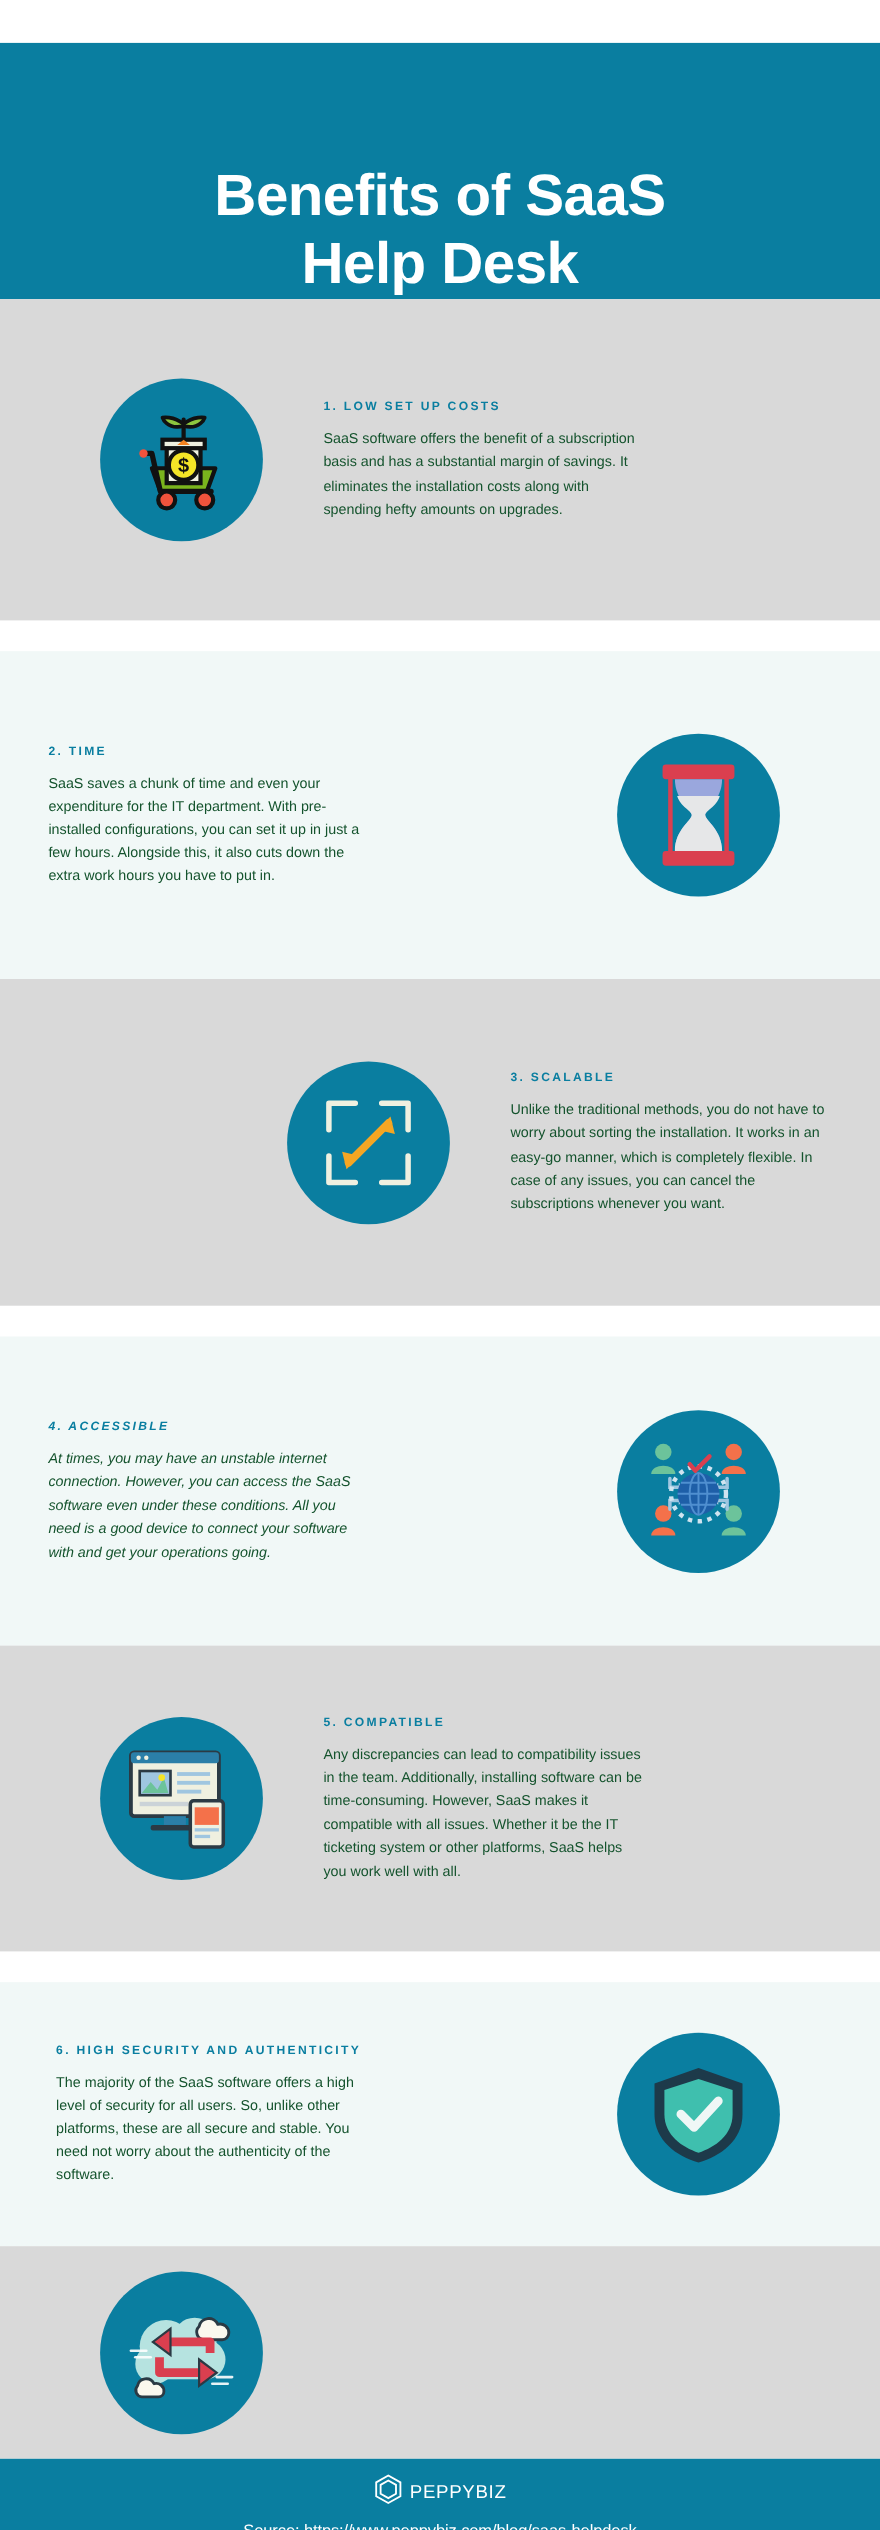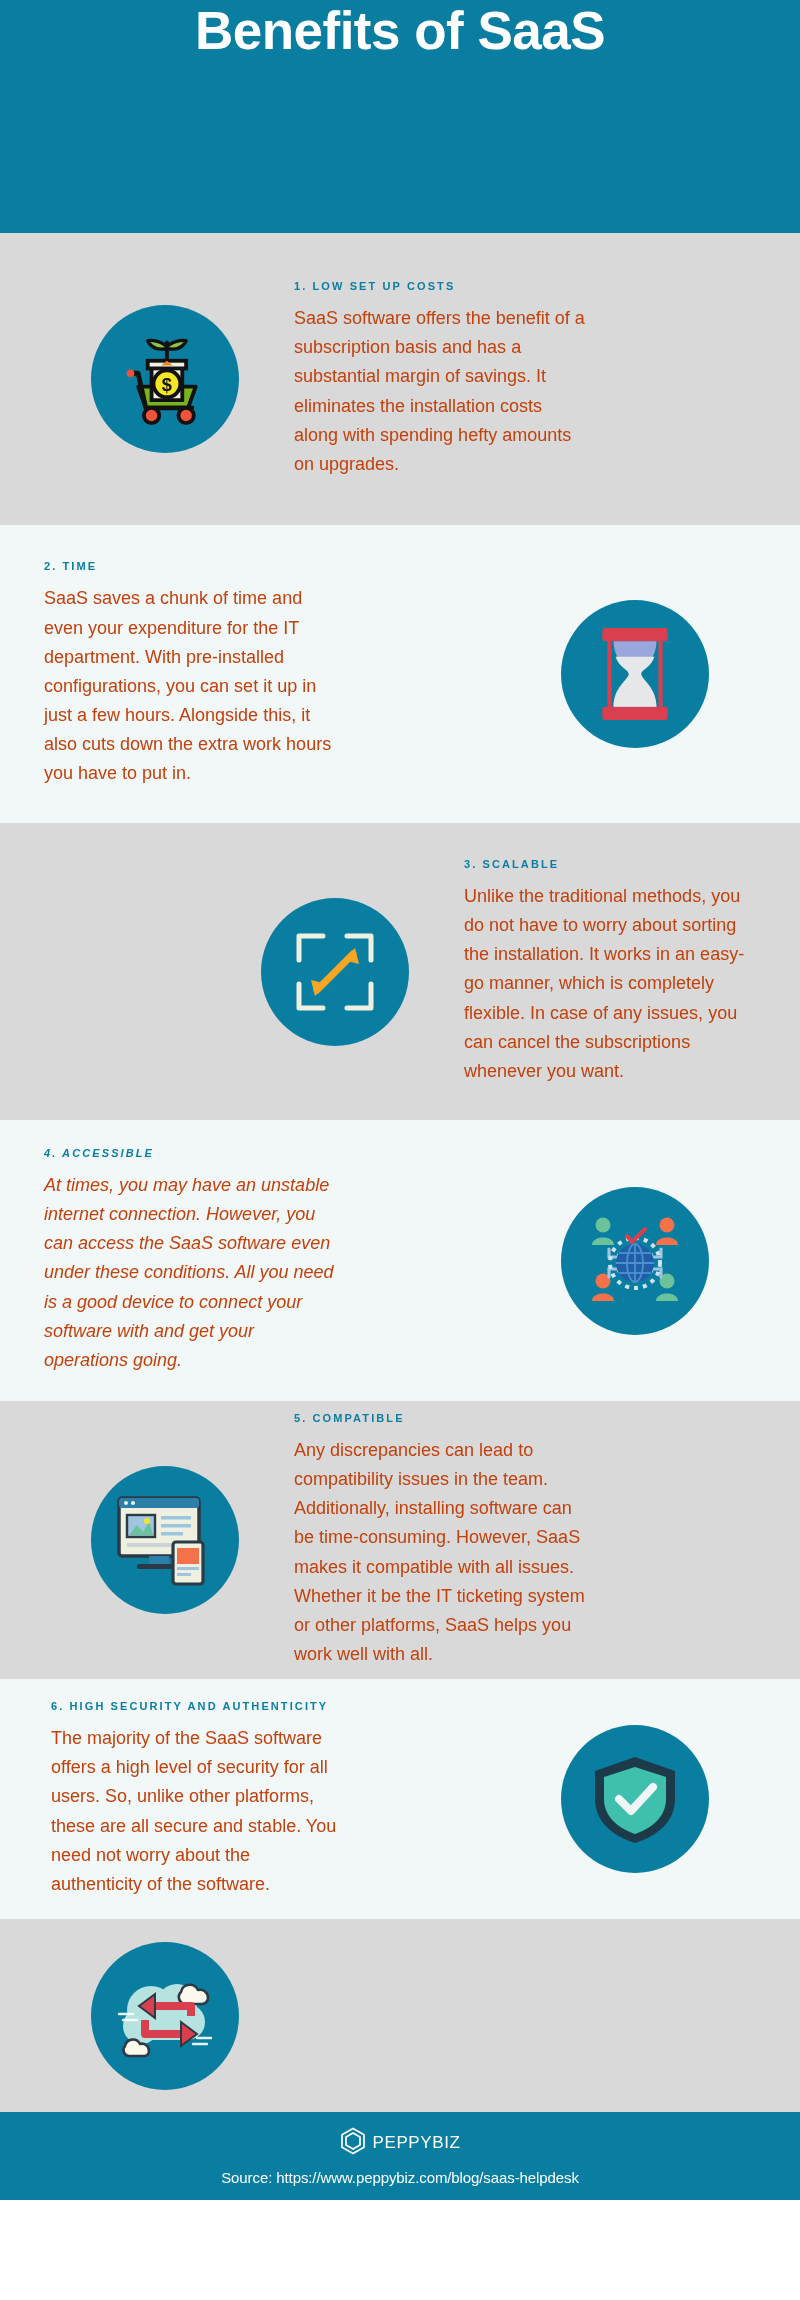--- a/index.html
+++ b/index.html
@@ -12,43 +12,44 @@
     overflow:hidden;
   }
   .page { width:800px; height:2300px; position:relative; background:#ffffff; }
 
   
   .header {
     background:#0a7ea0;
     height:233px;
     display:flex;
     align-items:center;
-    justify-content:flex-start;
+    justify-content:flex-end;
     flex-direction:column;
     padding:0 40px;
+    margin-top:39px;
   }
   .header h1 {
     color:#ffffff;
     font-size:53px;
     line-height:1.18;
     font-weight:bold;
     text-align:center;
     letter-spacing:-0.5px;
   }
 
   
   .section {
     display:flex;
     align-items:center;
     padding:0 40px;
     position:relative;
   }
   .section.grey  { background:#d9d9d9; }
   .section.light { background:#f1f8f7; }
-  .section.reverse { flex-direction:row-reverse; }
+  .section.reverse { flex-direction:row-reverse;margin-top:28px; }
 
   .icon-wrap {
     width:250px;
     flex:0 0 250px;
     display:flex;
     align-items:center;
     justify-content:center;
   }
   .circle {
     width:148px;
@@ -72,22 +73,22 @@
   .txt h2 {
     color:#0a7ea0;
     font-size:11px;
     font-weight:bold;
     letter-spacing:2.1px;
     line-height:1.28;
     margin-bottom:11px;
     text-transform:uppercase;
   }
   .txt p {
-    color:#c2410c;
-    font-size:18px;
+    color:#14532d;
+    font-size:13px;
     line-height:1.62;
   }
 
   
   .footer {
     background:#0a7ea0;
     height:88px;
     display:flex;
     flex-direction:column;
     align-items:center;
@@ -113,20 +114,21 @@
   }
 </style>
 </head>
 <body>
 
 <div class="page">
 
   <div class="header">
     <h1>
       <span>Benefits of SaaS</span><br>
+      <span>Help Desk</span>
     </h1>
   </div>
 
   <div class="section grey" style="height:292px;">
     <div class="icon-wrap">
       <div class="circle">
         <svg width="96" height="96" viewBox="0 0 100 100">
 
           <path d="M22 58 L82 58 L74 80 L30 80 Z" fill="#7ab41d" stroke="#111" stroke-width="4" stroke-linejoin="round"></path>
 

